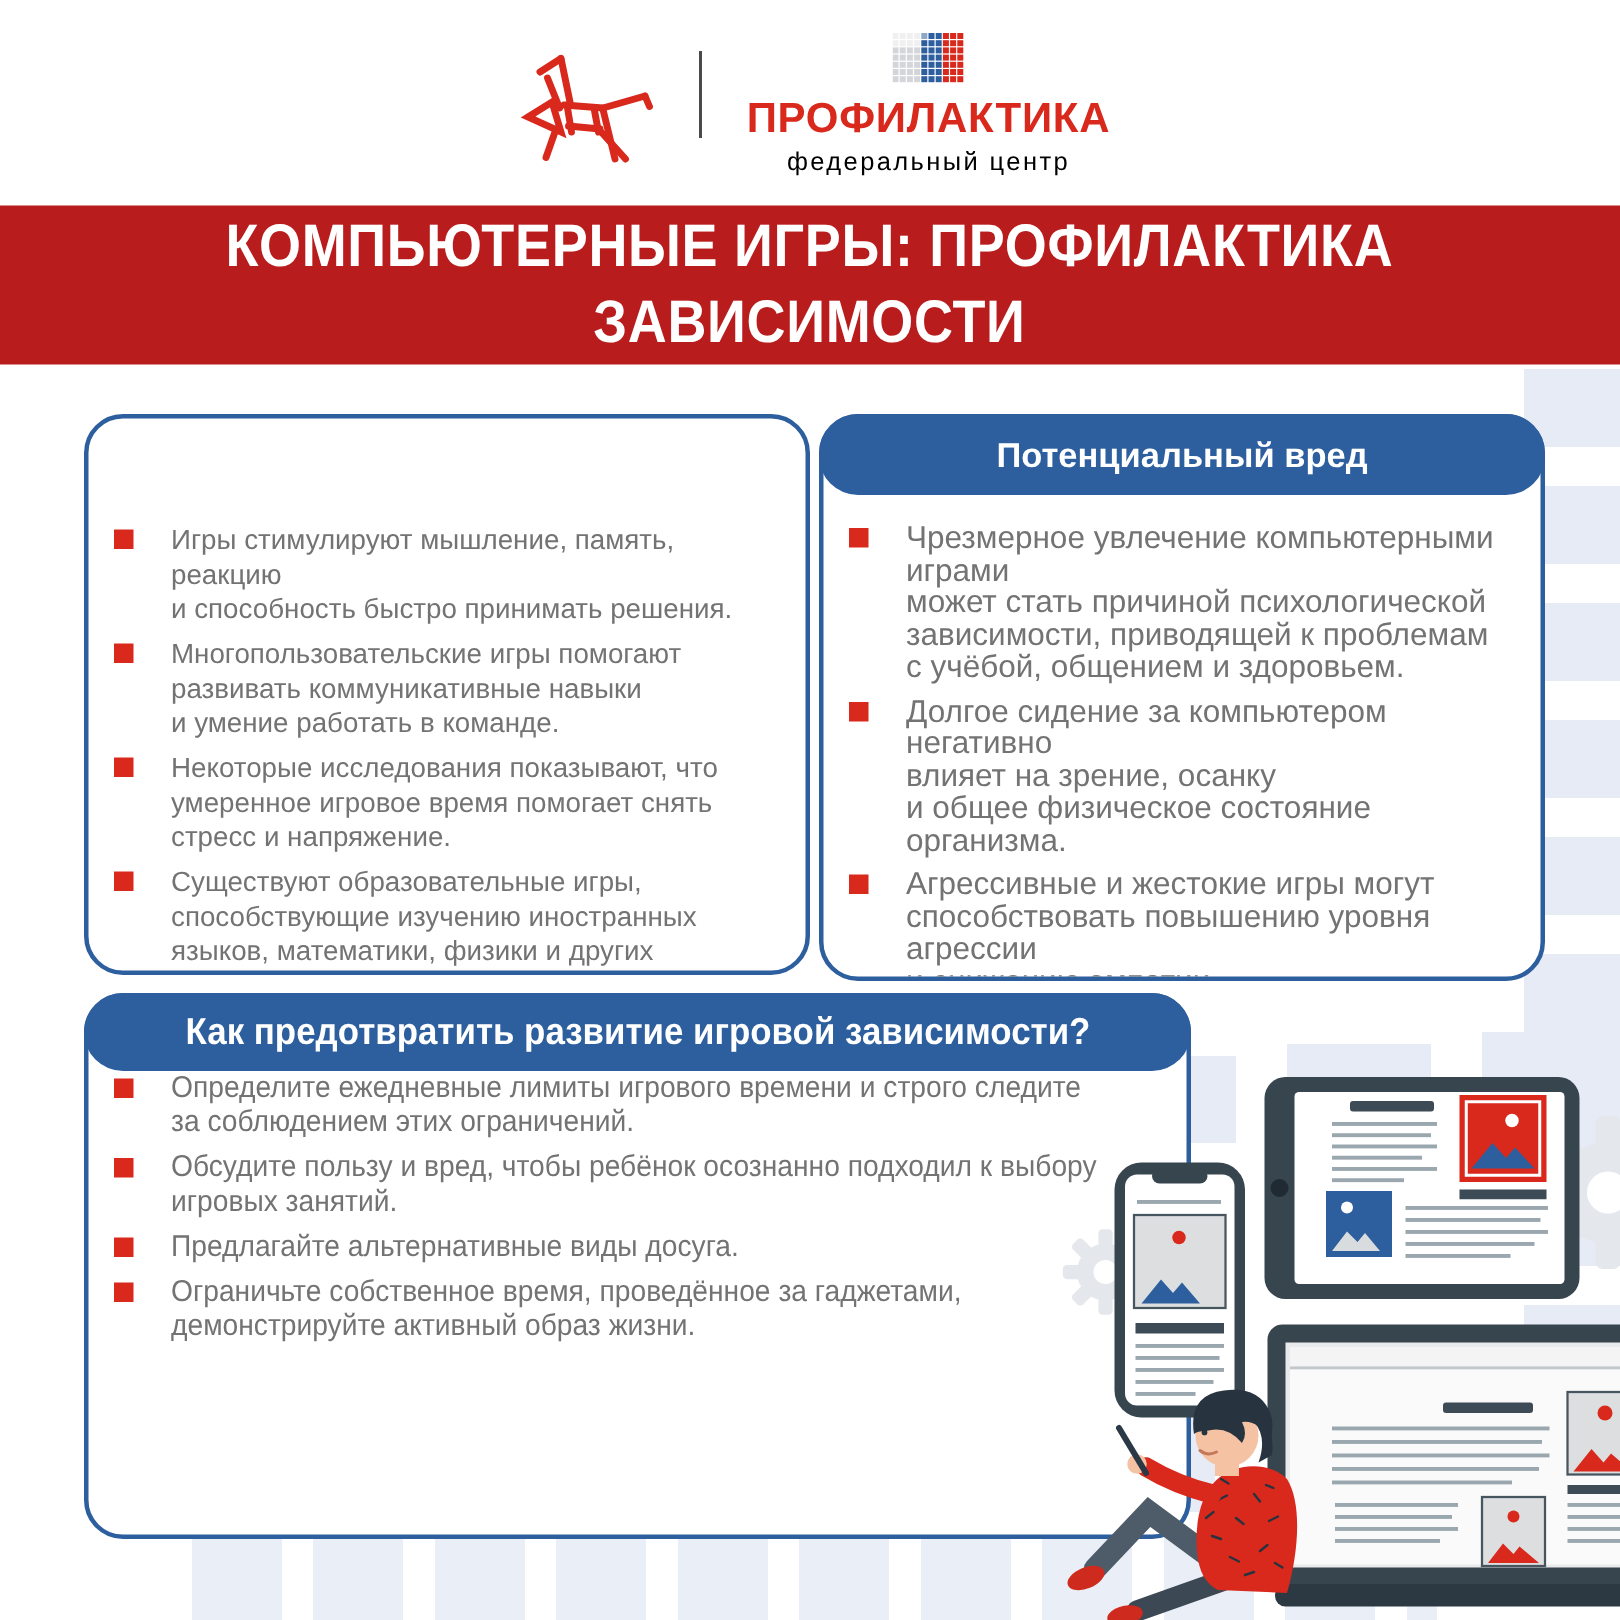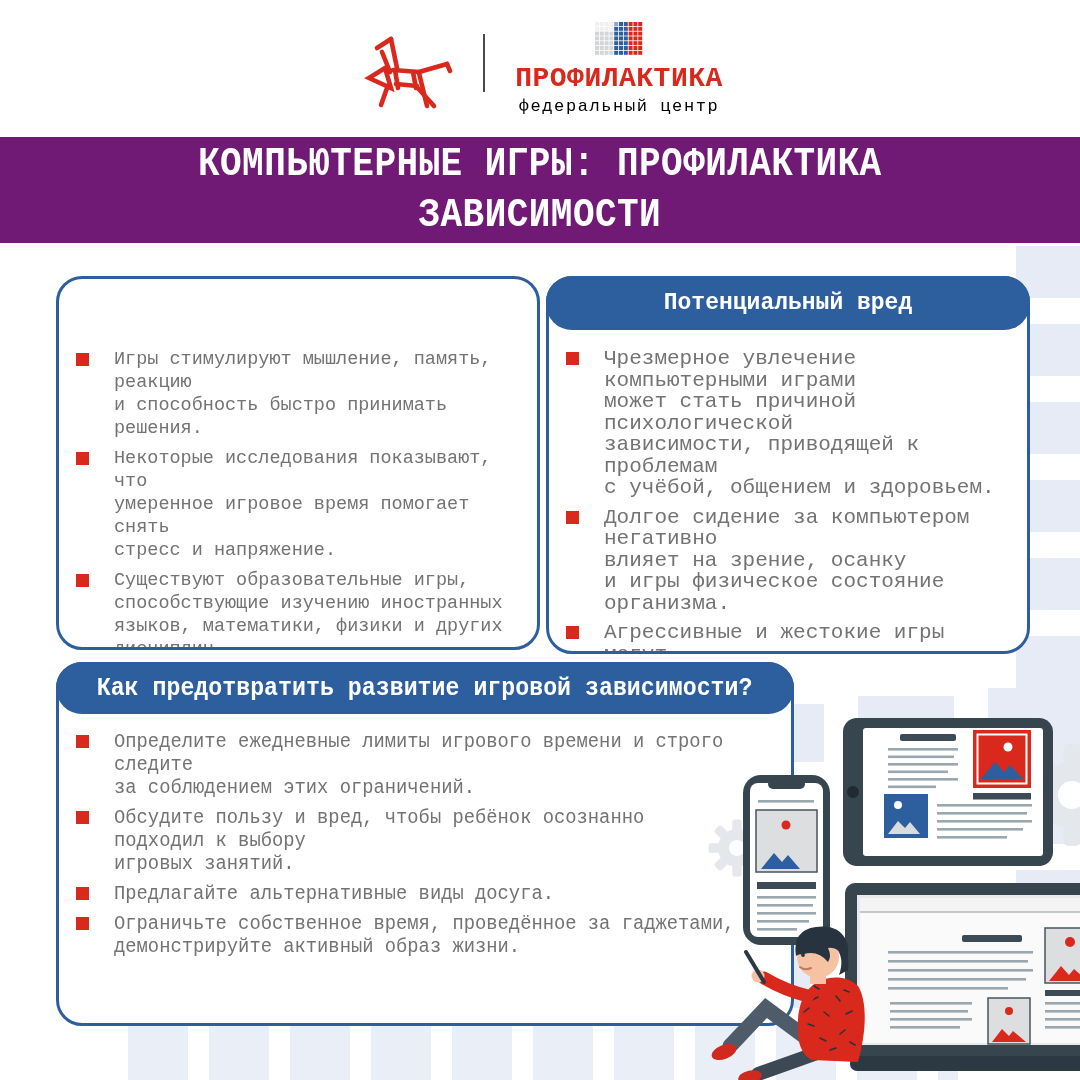--- a/index.html
+++ b/index.html
@@ -1,34 +1,34 @@
 <!DOCTYPE html>
 <html><head>
 <meta charset="utf-8">
 <style>
   html,body{margin:0;padding:0;background:#fff;}
   .page{position:relative;width:1080px;height:1080px;background:#ffffff;overflow:hidden;
-        font-family:Liberation Mono, monospace;}
+        font-family:Liberation Sans, sans-serif;}
   
   .bg-col{position:absolute;left:1016px;top:246px;width:64px;height:800px;z-index:0;
     background:repeating-linear-gradient(180deg,#e6ebf6 0 52px,transparent 52px 78px);}
   .bg-block{position:absolute;background:#e6ebf6;z-index:0;}
   .bg-stripes{position:absolute;left:128px;top:1022px;width:830px;height:58px;z-index:0;
     background:repeating-linear-gradient(90deg,#eaeef7 0 60px,transparent 60px 81px);}
   
   .logo-row{position:absolute;top:18px;left:0;width:100%;display:flex;justify-content:center;
     align-items:flex-start;gap:30px;z-index:2;}
   .logo-mark{margin-top:8px;}
   .logo-divider{width:2px;height:58px;background:#4a4a4a;margin-top:16px;}
   .brand{display:flex;flex-direction:column;align-items:center;margin-top:4px;}
   .brand-grid{margin-bottom:7px;}
   .brand-name{font-size:28px;font-weight:bold;color:#d9291d;letter-spacing:.5px;}
   .brand-sub{font-size:17px;color:#000000;letter-spacing:1.6px;margin-top:3px;}
   
-  .banner{position:absolute;left:0;top:137px;width:100%;height:106px;background:#701a75;
+  .banner{position:absolute;left:0;top:137px;width:100%;height:106px;background:#b91c1c;
     display:flex;align-items:center;justify-content:center;z-index:2;}
   .banner-title{color:#fff;font-weight:bold;font-size:40px;line-height:1.28;text-align:center;
     white-space:pre-line;transform:scaleX(.9);letter-spacing:.5px;}
   
   .card{position:absolute;border:3px solid #2d5e9e;border-radius:26px;background:#fff;z-index:2;}
   .card-header{position:absolute;top:-3px;left:-3px;right:-3px;height:54px;background:#2d5e9e;
     border-radius:26px;display:flex;align-items:center;justify-content:center;}
   .card-header span{color:#fff;font-weight:bold;font-size:23px;}
   .card-body{position:absolute;left:0;right:0;top:51px;bottom:0;padding:18px 16px 0 17px;overflow:hidden;}
   ul.blist{list-style:none;margin:0;padding:0;}
@@ -36,21 +36,21 @@
   .bullet{position:absolute;left:0;top:5px;width:13px;height:13px;background:#d9291d;}
   .li-text{display:block;white-space:pre-line;}
   .card-benefits{left:56px;top:276px;width:478px;height:368px;}
   .card-benefits li{font-size:18.5px;line-height:23px;margin-bottom:7px;}
   .card-harm{left:546px;top:276px;width:478px;height:372px;}
   .card-harm li{font-size:21px;line-height:21.5px;margin-bottom:8px;}
   .card-harm .bullet{top:4px;}
   .card-prevention{left:56px;top:662px;width:732px;height:358px;}
   .card-prevention .card-header{height:52px;}
   .card-prevention .card-header span{font-size:25px;transform:scaleX(.93);}
-  .card-prevention .card-body{top:49px;padding-top:16px;}
+  .card-prevention .card-body{top:49px;padding-top:0;}
   .card-prevention li{font-size:20px;line-height:23px;margin-bottom:7px;color:#2f3233;}
   .card-prevention .li-text{transform:scaleX(.94);transform-origin:0 50%;}
   
   .illus{position:absolute;left:700px;top:690px;width:380px;height:390px;z-index:5;pointer-events:none;}
 </style>
 </head>
 <body>
 
 <div class="page">
 
@@ -166,20 +166,26 @@
   <div class="card card-benefits">
     <div class="card-body">
       <ul class="blist">
         <li>
             <span class="bullet"></span>
             <span class="li-text">Игры стимулируют мышление, память, реакцию
 и способность быстро принимать решения.</span>
           </li>
         <li>
             <span class="bullet"></span>
+            <span class="li-text">Многопользовательские игры помогают
+развивать коммуникативные навыки
+и умение работать в команде.</span>
+          </li>
+        <li>
+            <span class="bullet"></span>
             <span class="li-text">Некоторые исследования показывают, что
 умеренное игровое время помогает снять
 стресс и напряжение.</span>
           </li>
         <li>
             <span class="bullet"></span>
             <span class="li-text">Существуют образовательные игры,
 способствующие изучению иностранных
 языков, математики, физики и других
 дисциплин.</span>
@@ -198,21 +204,21 @@
             <span class="bullet"></span>
             <span class="li-text">Чрезмерное увлечение компьютерными играми
 может стать причиной психологической
 зависимости, приводящей к проблемам
 с учёбой, общением и здоровьем.</span>
           </li>
         <li>
             <span class="bullet"></span>
             <span class="li-text">Долгое сидение за компьютером негативно
 влияет на зрение, осанку
-и игры физическое состояние организма.</span>
+и общее физическое состояние организма.</span>
           </li>
         <li>
             <span class="bullet"></span>
             <span class="li-text">Агрессивные и жестокие игры могут
 способствовать повышению уровня агрессии
 и снижению эмпатии.</span>
           </li>
       </ul>
     </div>
   </div>

